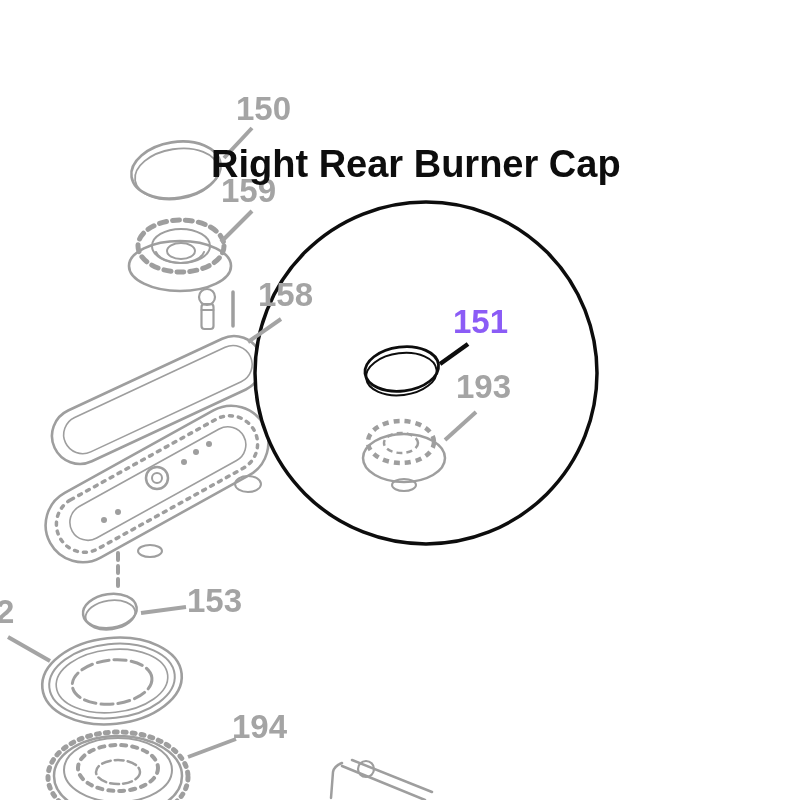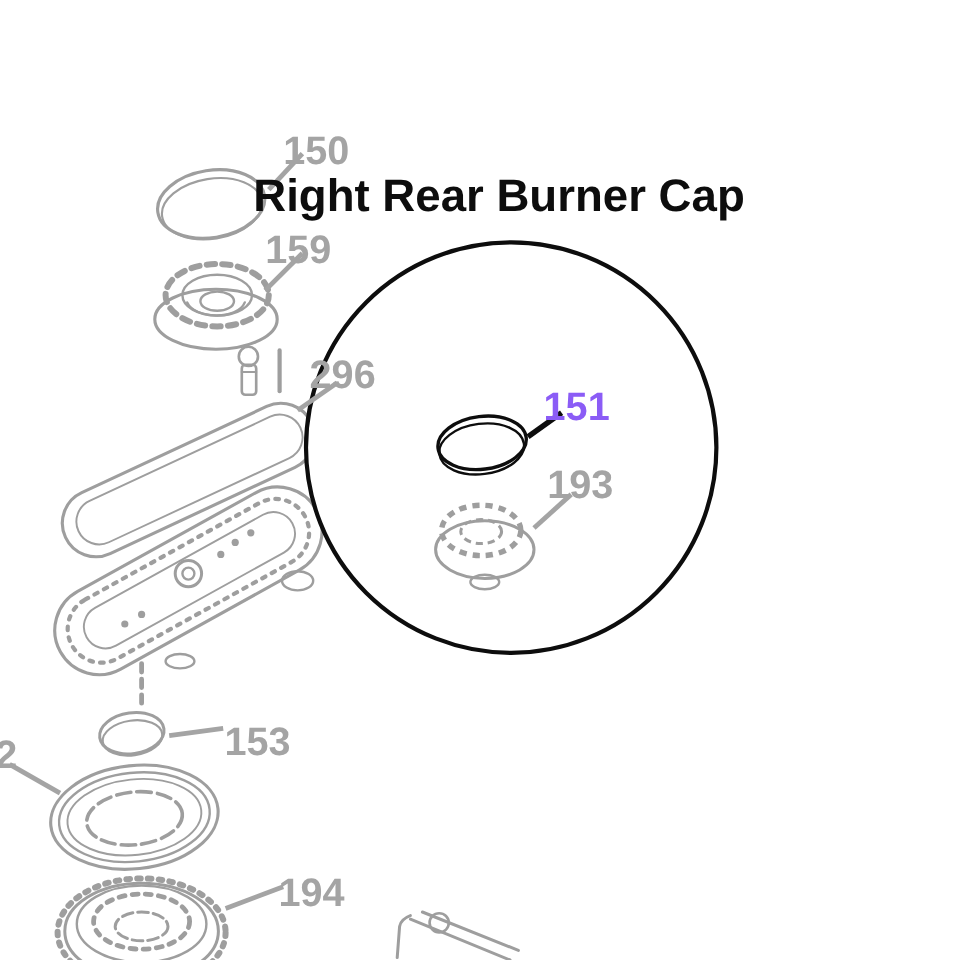--- a/index.html
+++ b/index.html
@@ -12,21 +12,20 @@
   svg{position:absolute;left:0;top:0;}
   .part-label{
     position:absolute;
     font-weight:700;
     font-size:33px;
     line-height:1;
     color:#a4a4a4;
     letter-spacing:0px;
     white-space:nowrap;
     user-select:none;
-    margin-top:17px;
   }
   .part-label.highlight{color:#8b5cf6;}
   .page-title{
     position:absolute;
     left:211px;top:145px;
     font-weight:700;
     font-size:38px;
     line-height:1;
     color:#0d0d0d;
     white-space:nowrap;
@@ -140,21 +139,21 @@
       <line x1="476" y1="412" x2="445" y2="440"></line>
       <line x1="186" y1="607" x2="141" y2="613"></line>
       <line x1="8" y1="637" x2="50" y2="661"></line>
       <line x1="236" y1="739" x2="188" y2="757"></line>
     </g>
     <line x1="440" y1="364" x2="468" y2="344" stroke="#0d0d0d" stroke-width="4.5"></line>
   </svg>
 
   <div class="part-label" style="left:236px;top:92px">150</div>
   <div class="part-label" style="left:221px;top:174px">159</div>
-  <div class="part-label" style="left:258px;top:278px">296</div>
+  <div class="part-label" style="left:258px;top:278px">158</div>
   <div class="part-label highlight" style="left:453px;top:305px">151</div>
   <div class="part-label" style="left:456px;top:370px">193</div>
   <div class="part-label" style="left:187px;top:584px">153</div>
   <div class="part-label" style="left:-4px;top:595px">2</div>
   <div class="part-label" style="left:232px;top:710px">194</div>
 
   <div class="page-title">Right Rear Burner Cap</div>
 
 </div>
 

